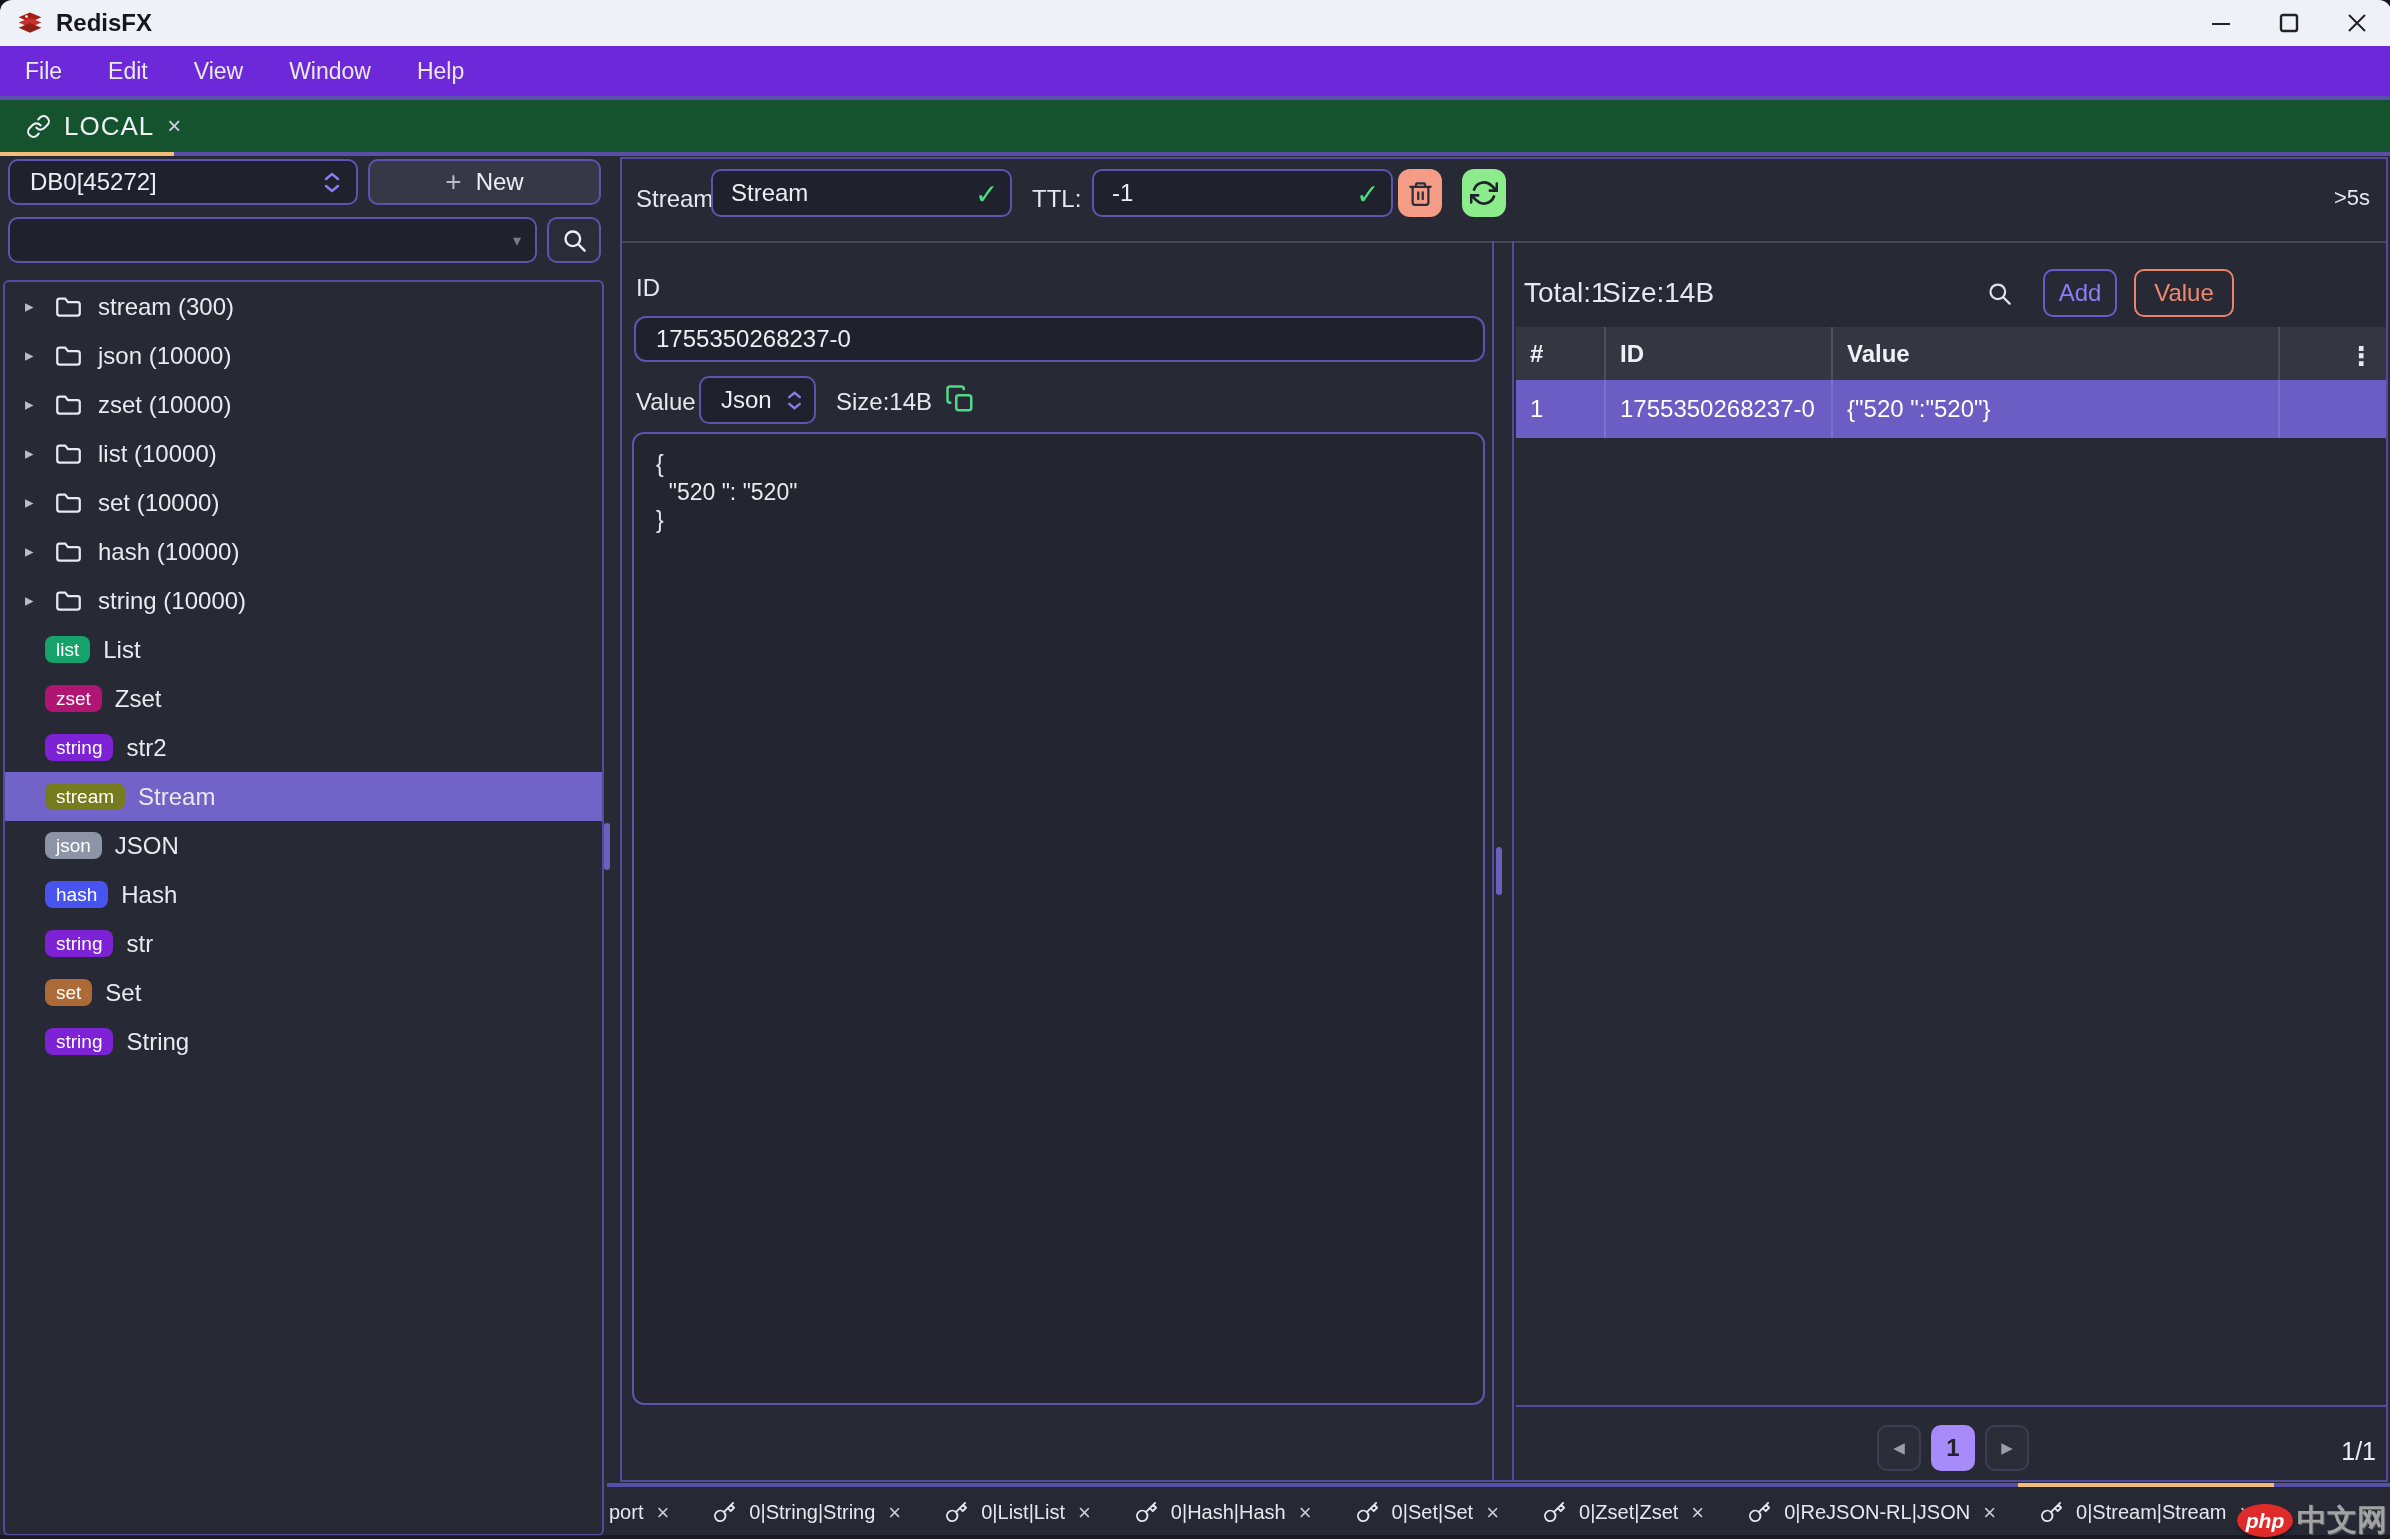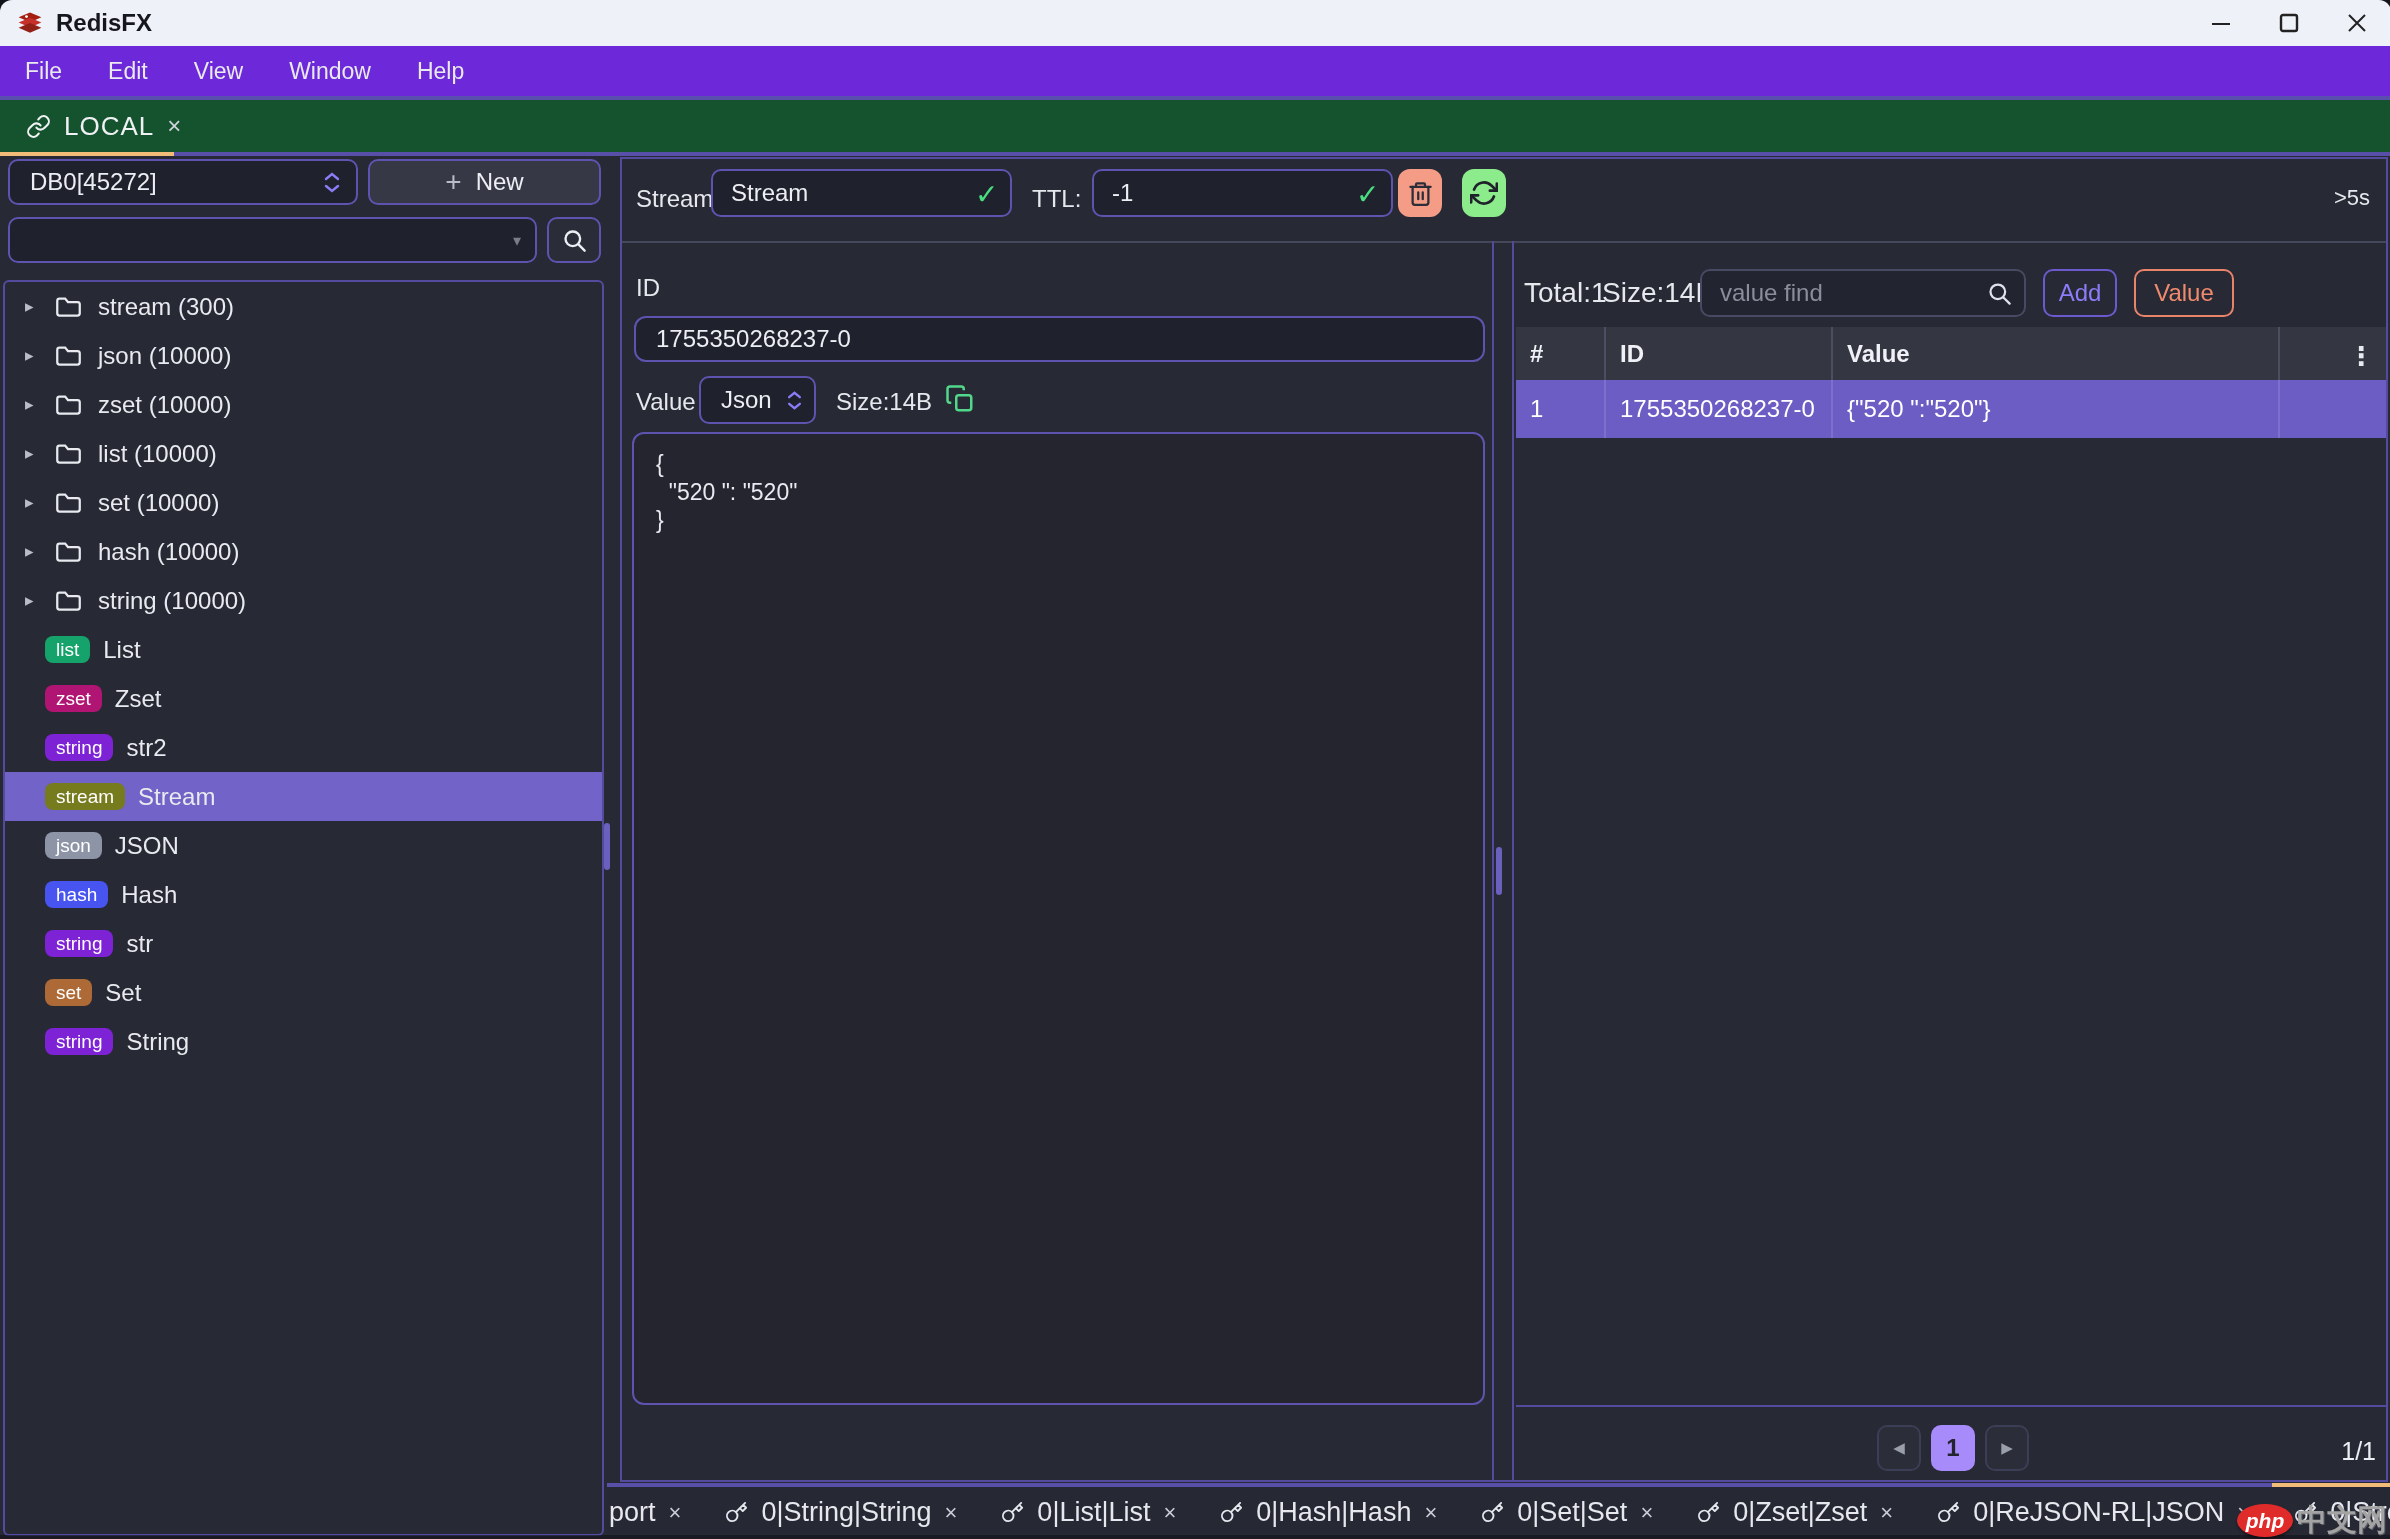--- a/index.html
+++ b/index.html
@@ -90,21 +90,21 @@
   .pag-sep { position:absolute; left:0; top:1164px; width:100%; height:2px; background:#544a9e; }
   .pag-btn { position:absolute; top:1184px; width:44px; height:46px; border-radius:10px; background:#2b2d39;
              border:2px solid #3c3e55; color:#9a9eab; font-size:15px; display:flex; align-items:center; justify-content:center; }
   .pag-btn.page { background:#a78bfa; border:none; color:#23242e; font-size:24px; font-weight:700; }
   .pag-info { position:absolute; right:10px; top:1196px; font-size:25px; color:#eceef3; }
 
   
   .bottombar { position:absolute; left:607px; top:1483px; right:0; height:55px; background:#262834;
                border-top:4px solid #584fa8; display:flex; align-items:center; }
   .btab { position:relative; height:100%; display:flex; align-items:center; gap:13px; padding:0 22px; }
-  .btab .lbl { font-size:27px; color:#e6e8ee; white-space:nowrap; }
+  .btab .lbl { font-size:20px; color:#e6e8ee; white-space:nowrap; }
   .btab .x { font-size:22px; color:#c9cdd7; }
   .btab.active::before { content:""; position:absolute; left:0; top:-4px; width:100%; height:4px; background:#f2bc79; }
   .btab.partial { padding-left:2px; }
 
   .bottom-edge { position:absolute; left:0; top:1535px; width:100%; height:4px; background:#121318; opacity:.65; }
 
   .watermark { position:absolute; right:4px; top:1500px; display:flex; align-items:center; gap:4px; z-index:9; }
   .wm-logo { width:56px; height:33px; background:#e02b2b; border-radius:50%; color:#fff; font-style:italic;
              font-weight:700; font-size:21px; display:flex; align-items:center; justify-content:center; box-shadow:0 2px 3px rgba(0,0,0,.4); }
   .wm-text { font-size:30px; font-weight:700; color:#a3a3a3; text-shadow:1px 1px 0 rgba(255,255,255,.25); }
@@ -358,21 +358,20 @@
       <div>  "520 ": "520"</div>
       <div>}</div>
     </div>
 
     <div class="v-div" style="left:870px;"></div>
     <div class="v-div" style="left:890px;"></div>
 
     <div class="entries">
       <span class="ent-label" style="left:8px;">Total:1</span>
       <span class="ent-label" style="left:86px;">Size:14B</span>
-      <input class="find-input" placeholder="value find" style="">
       <span style="position:absolute; left:470px; top:39px;">
         <svg width="27" height="27" viewBox="0 0 24 24" fill="none" stroke="#dfe2ea" stroke-width="2" stroke-linecap="round">
           <circle cx="10.5" cy="10.5" r="6.5"></circle>
             <line x1="15.5" y1="15.5" x2="21" y2="21"></line>
         </svg>
       </span>
       <button class="pill-btn add-btn">Add</button>
       <button class="pill-btn del-btn">Value</button>
 
       <div class="grid-row thead">

